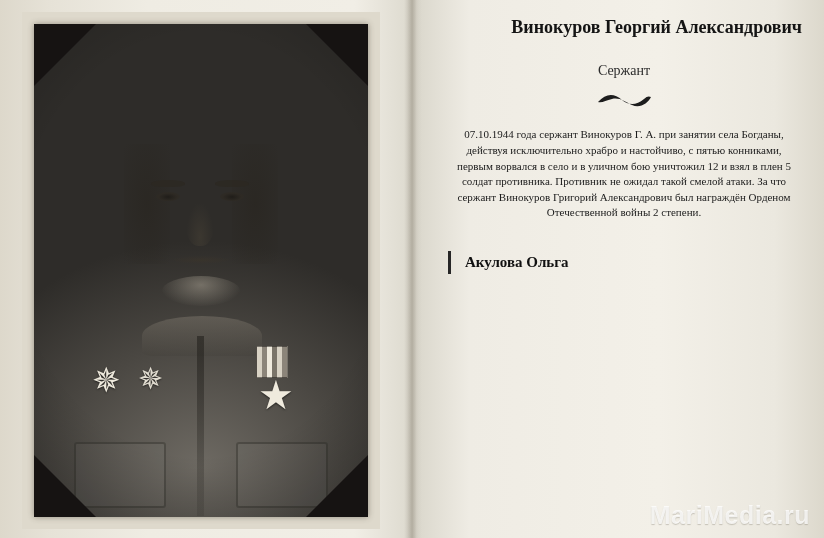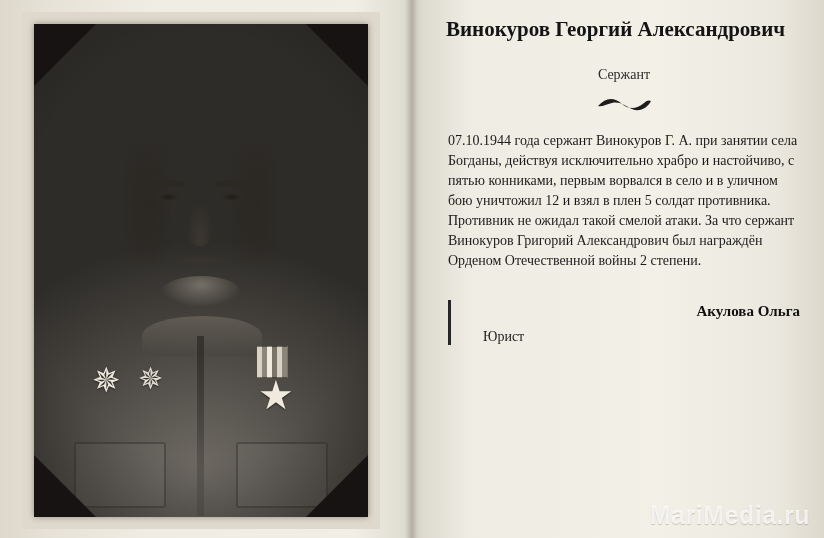--- a/index.html
+++ b/index.html
@@ -182,59 +182,58 @@
   
   .right-page {
     position: absolute;
     left: 424px;
     top: 0;
     width: 400px;
     height: 538px;
   }
   .title {
     margin: 16px 22px 0 22px;
-    text-align: left;
+    text-align: right;
     font-family: "Liberation Serif", serif;
     font-weight: bold;
-    font-size: 21px;
+    font-size: 18px;
     line-height: 1.3;
     color: #141414;
   }
   .subtitle {
     margin-top: 24px;
     text-align: center;
     font-size: 14px;
     color: #2a2a2a;
     font-family: "Liberation Serif", serif;
   }
   .divider-orn {
     margin: 12px auto 0 auto;
     width: 60px;
     height: 18px;
     display: block;
   }
   .body-text {
     margin: 18px 24px 0 24px;
-    font-size: 14px;
+    font-size: 11px;
     line-height: 1.42;
     color: #1b1b1b;
-    text-align: left;
+    text-align: center;
     font-family: "Liberation Serif", serif;
   }
   .author-block {
     margin: 30px 24px 0 24px;
     border-left: 3px solid #262626;
     padding-left: 14px;
   }
   .author-name {
     font-weight: bold;
     font-size: 15px;
     color: #111;
     line-height: 1.5;
-    text-align: right;
   }
   .author-role {
     font-size: 14px;
     color: #1d1d1d;
     margin-top: 6px;
     padding-left: 18px;
   }
 
   .watermark {
     position: absolute;
@@ -292,19 +291,18 @@
 
     <svg class="divider-orn" viewBox="0 0 60 18">
       <path d="M4 11 C 12 2, 20 2, 28 9 C 34 14, 42 15, 50 8 C 53 5, 55 5, 57 6
                C 54 12, 46 18, 38 14 C 31 10.5, 25 6, 18 8 C 12 9.6, 8 12, 4 11 Z" fill="#1d1d1d"></path>
     </svg>
 
     <div class="body-text">07.10.1944 года сержант Винокуров Г. А. при занятии села Богданы, действуя исключительно храбро и настойчиво, с пятью конниками, первым ворвался в село и в уличном бою уничтожил 12 и взял в плен 5 солдат противника. Противник не ожидал такой смелой атаки. За что сержант Винокуров Григорий Александрович был награждён Орденом Отечественной войны 2 степени.</div>
 
     <div class="author-block">
       <div class="author-name">Акулова Ольга</div>
-      <div class="author-role">Юрист</div>
     </div>
 
     <div class="watermark">MariMedia.ru</div>
   </div>
 
 </div>
 
 </body></html>

